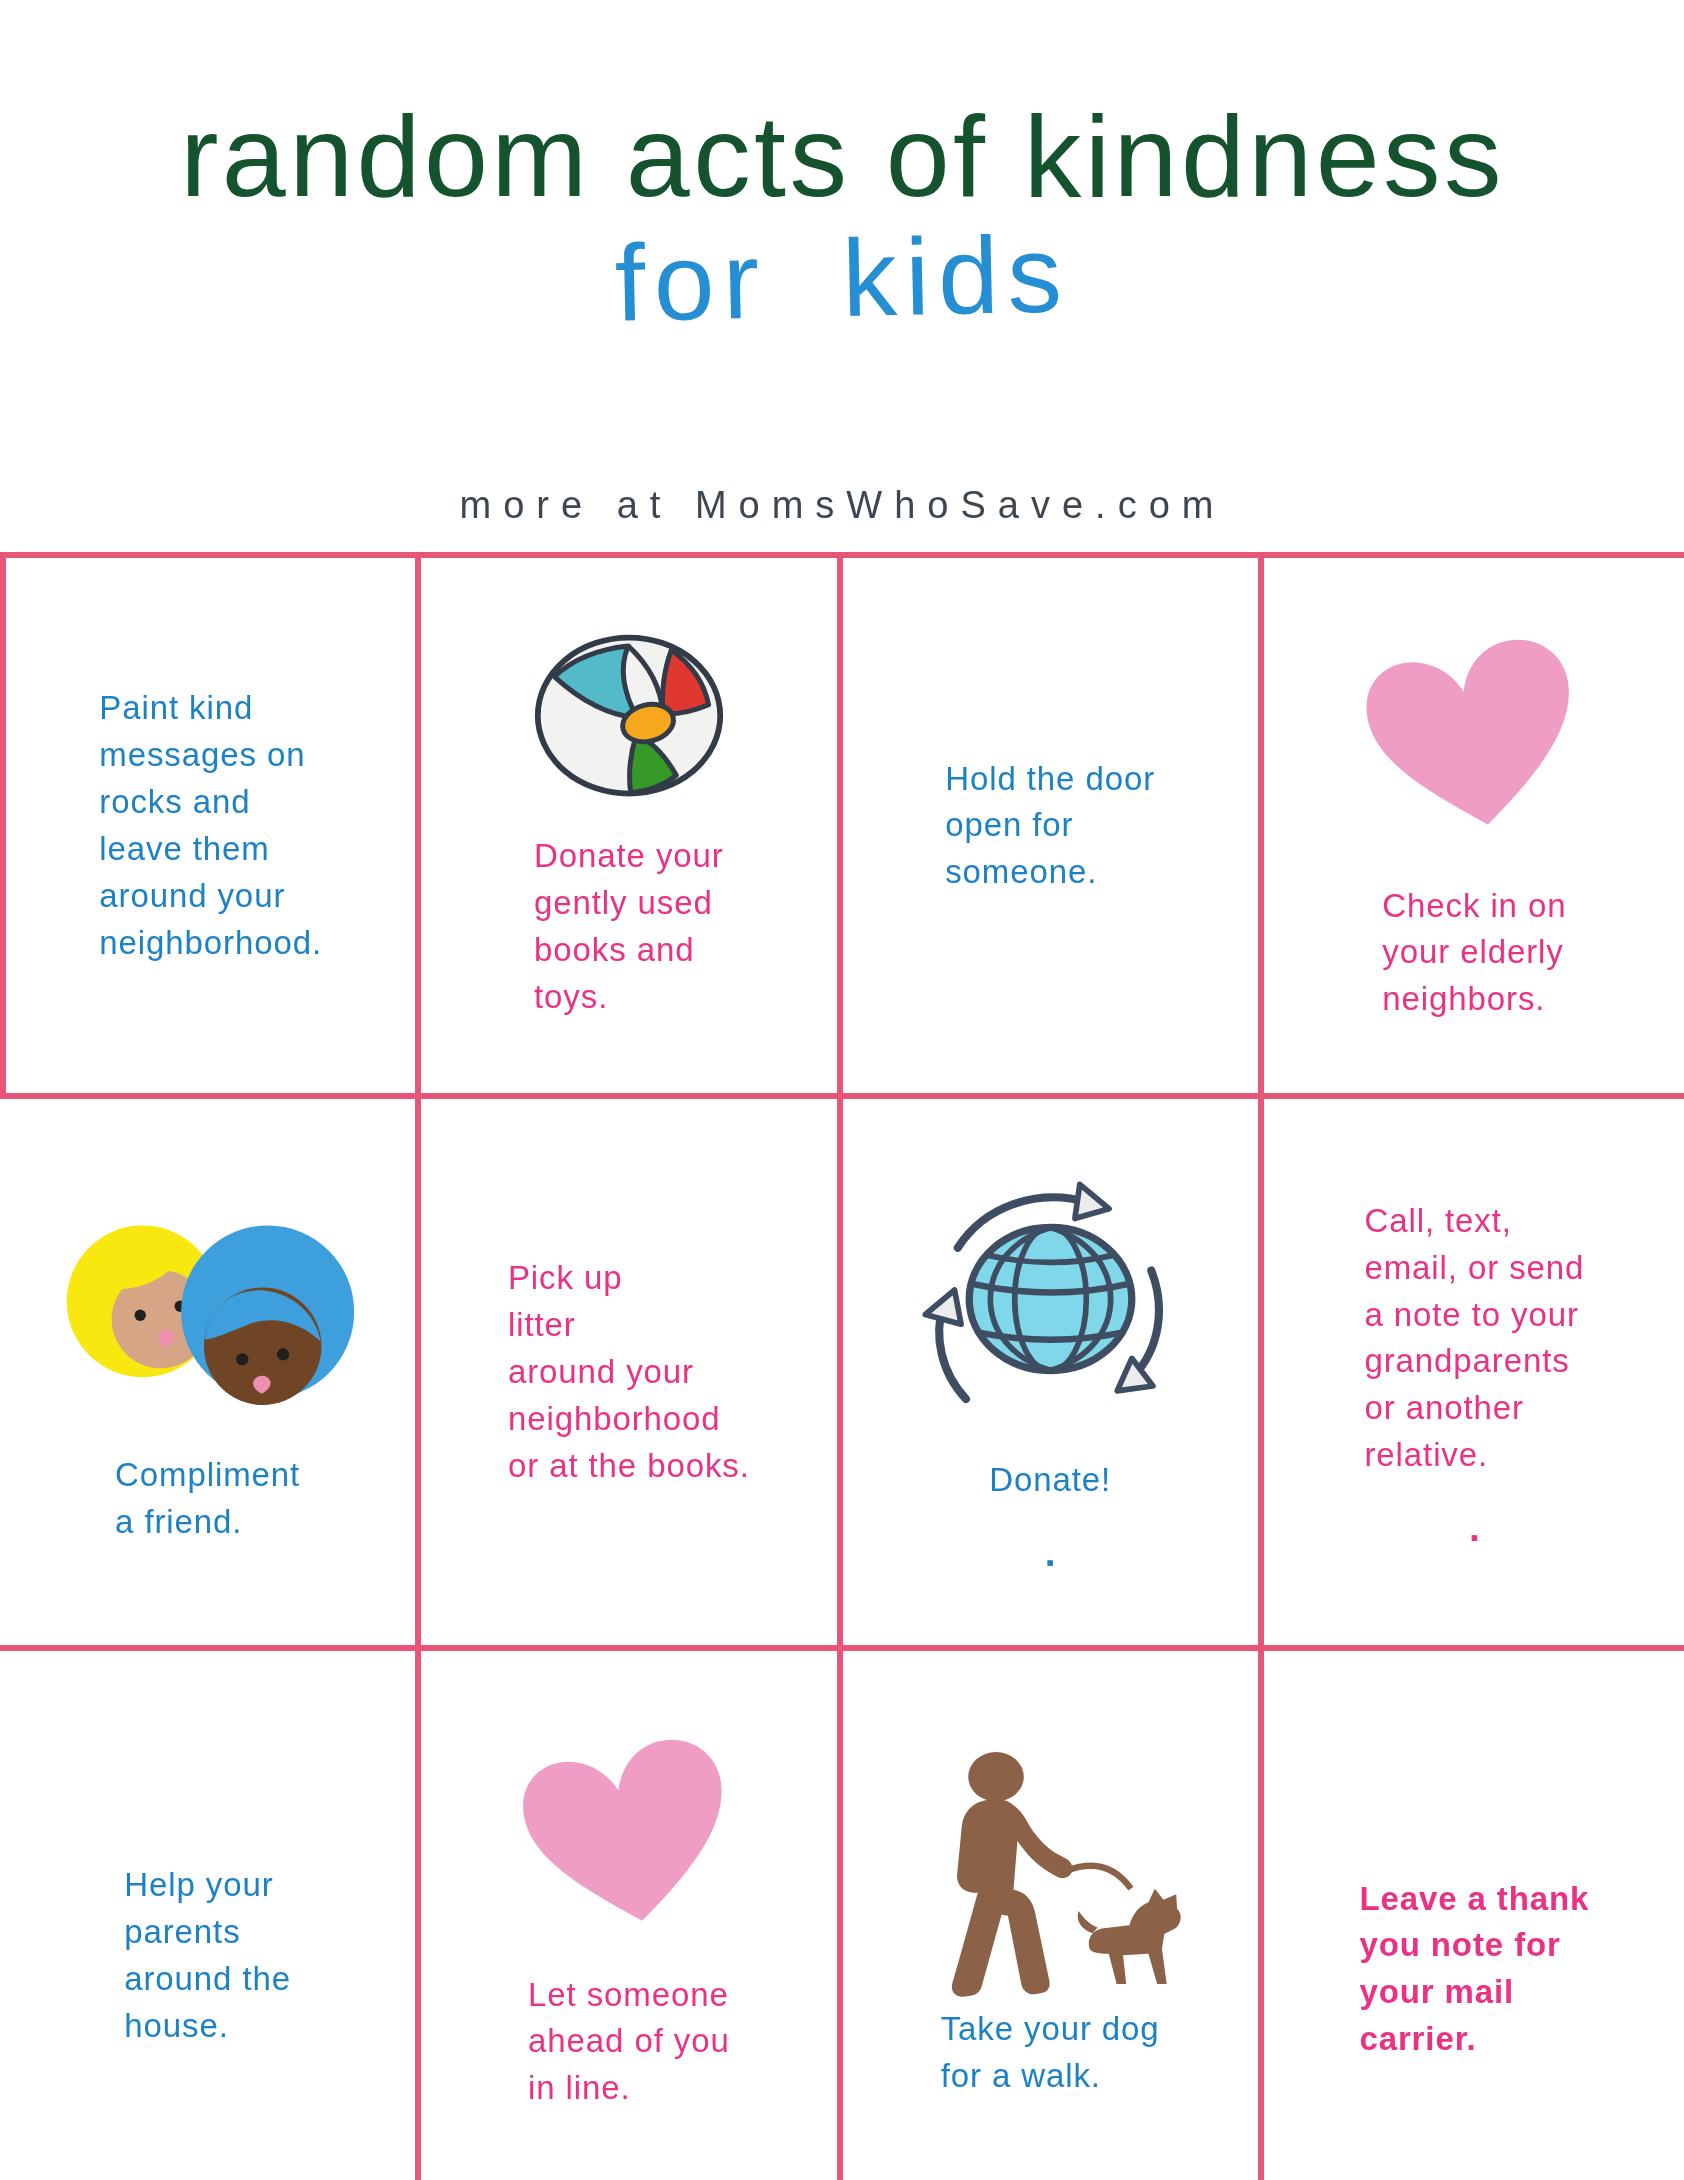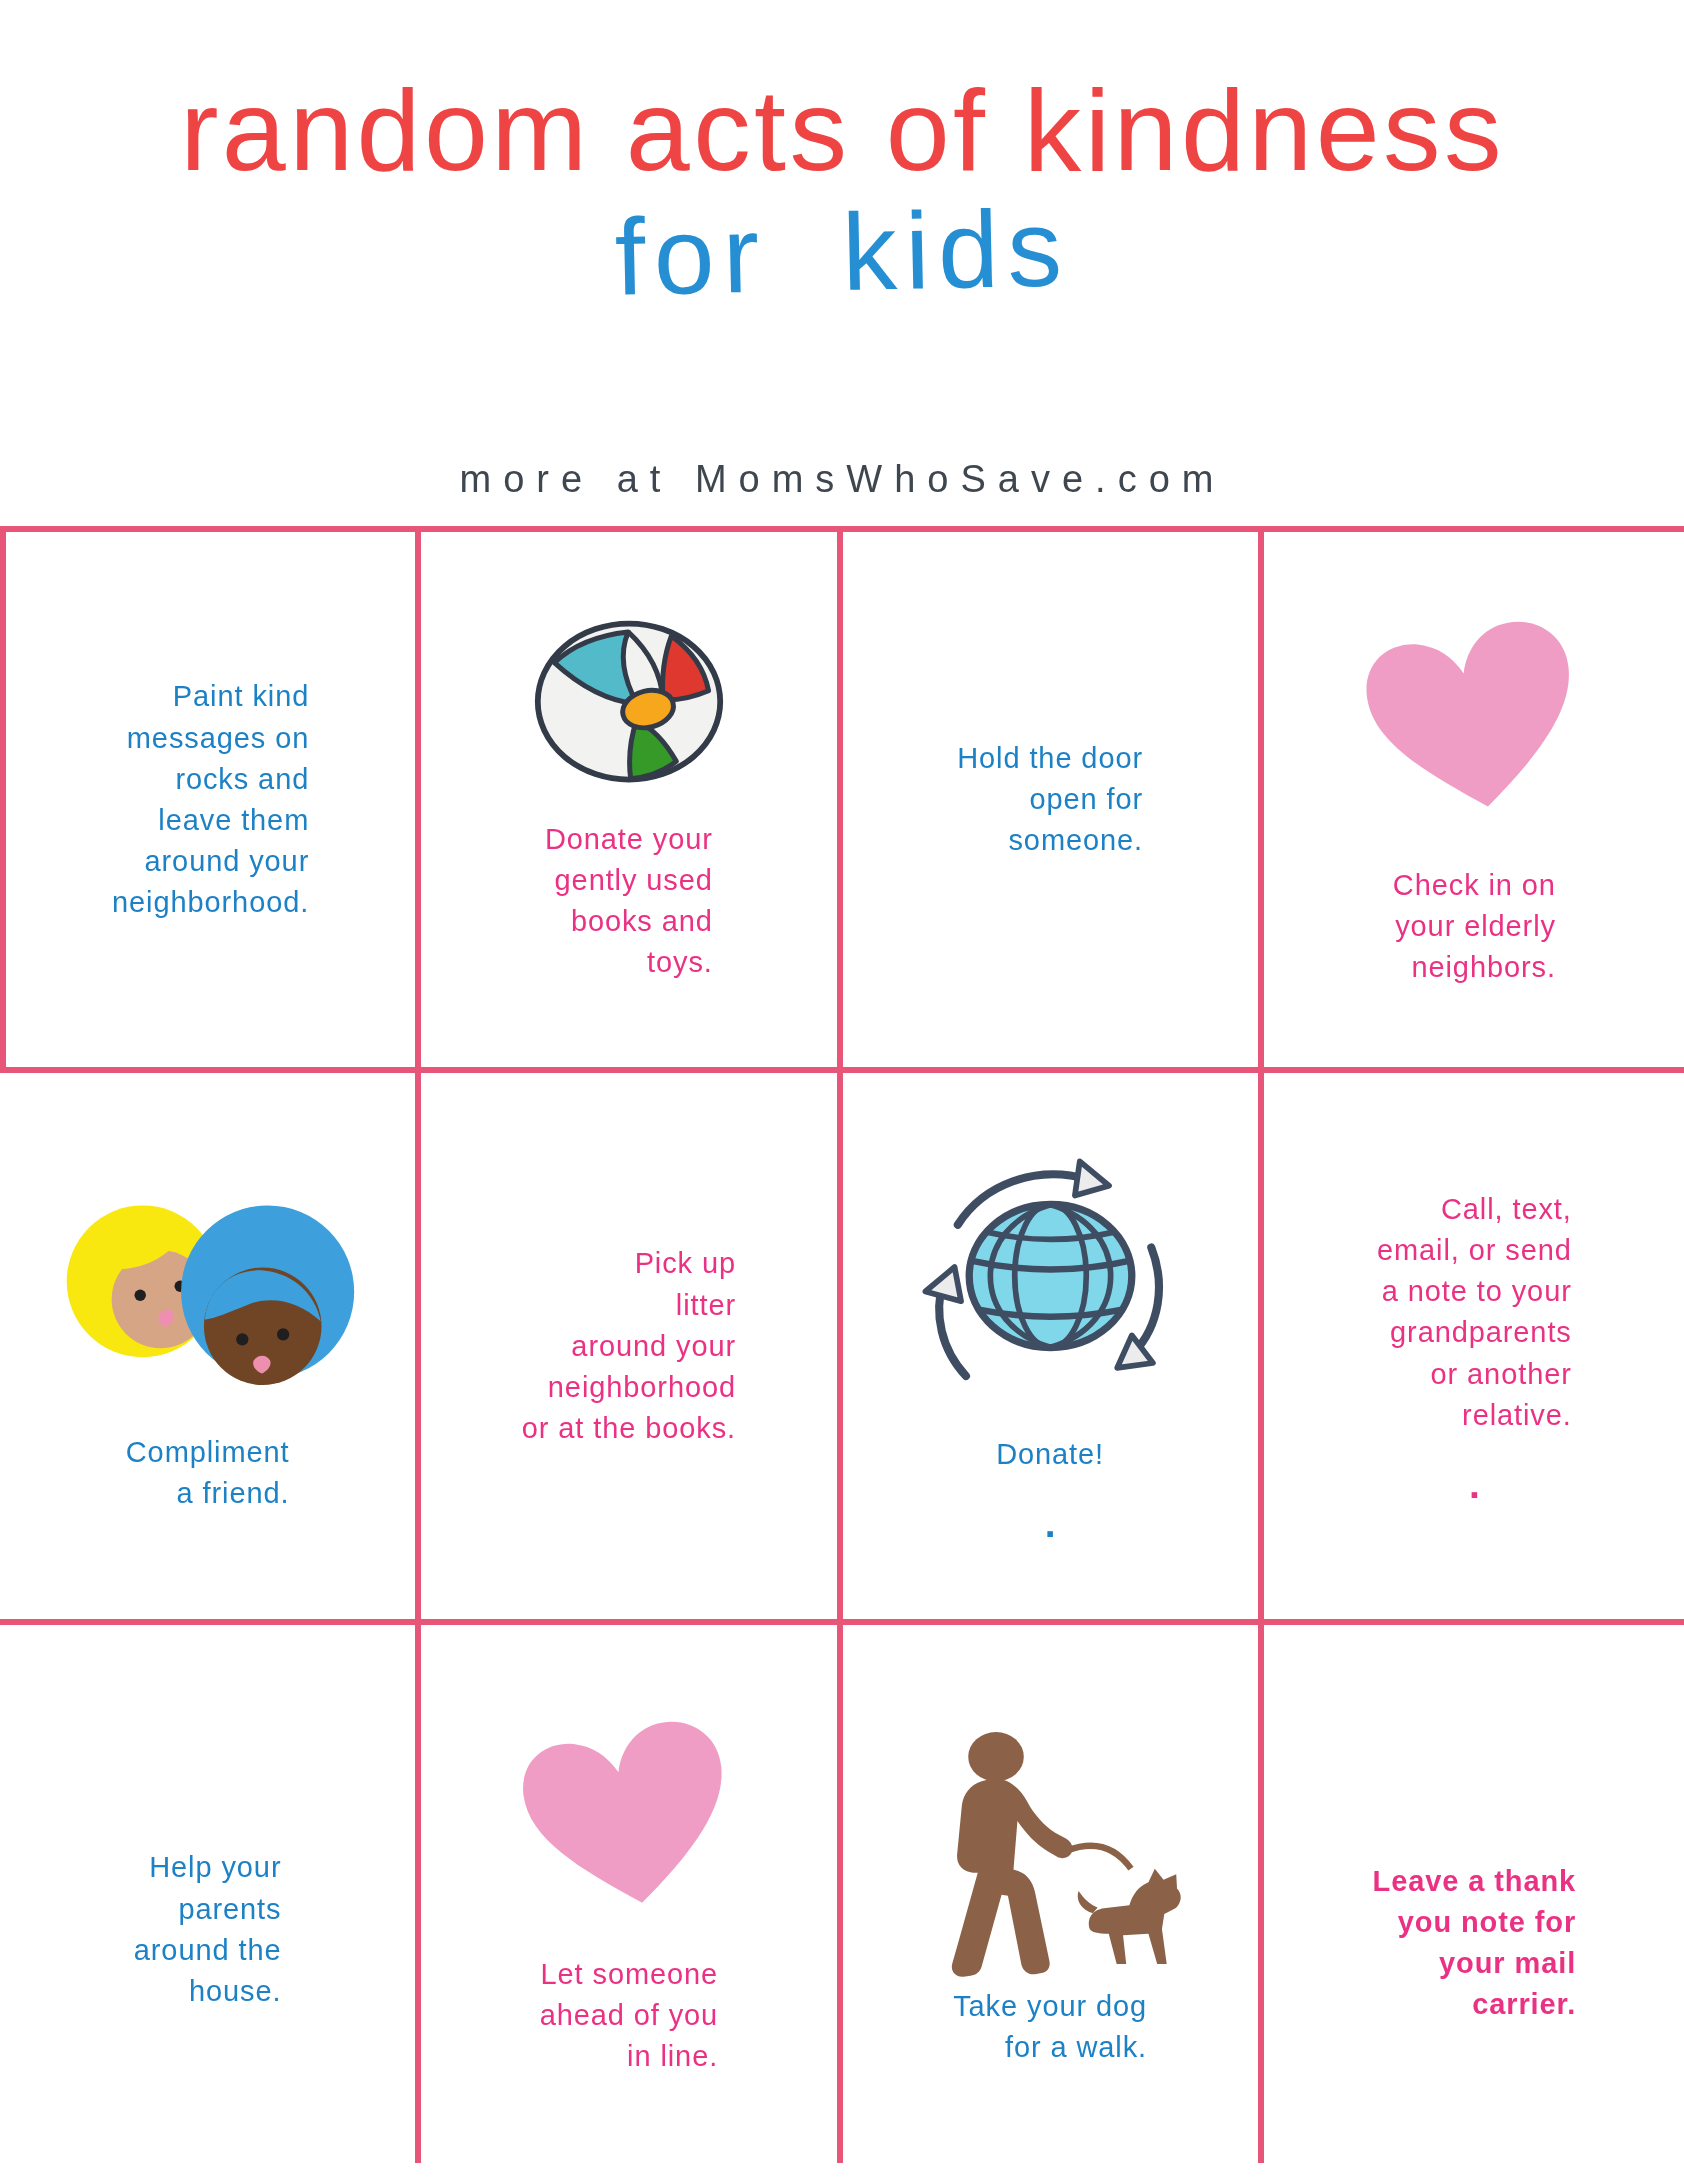--- a/index.html
+++ b/index.html
@@ -6,25 +6,25 @@
   .page{
     position:relative;
     width:1685px;height:2181px;
     background:#ffffff;
     font-family:"Liberation Sans", sans-serif;
     overflow:hidden;
   }
   
   .header{text-align:center;}
   .title{
-    padding-top:68px;
+    padding-top:94px;
     font-size:115px;
     letter-spacing:3.4px;
     line-height:1.08;
-    color:#ef4444;
+    color:#14532d;
     font-weight:400;
   }
   .subtitle{
     margin-top:-3.4px;
     font-size:109px;
     letter-spacing:8.5px;
     word-spacing:36px;
     color:#268fd3;
     font-weight:400;
     transform:rotate(-1.2deg);
@@ -52,22 +52,22 @@
     align-items:center;
     justify-content:center;
     padding:15.3px 12px;
     overflow:hidden;
   }
   .cell.b-right{border-right:6px solid #e75578;}
   .cell.b-bottom{border-bottom:6px solid #e75578;}
   .cell.b-left{border-left:6px solid #e75578;}
   .cell-text{
     white-space:pre-line;
-    text-align:right;
-    font-size:29px;
+    text-align:left;
+    font-size:33px;
     line-height:1.42;
     letter-spacing:0.9px;
   }
   .t-blue{color:#1d81c6;}
   .t-pink{color:#ea3183;}
   .footnote{
     margin-top:29px;
     font-size:39px;
     font-weight:700;
     line-height:1;

